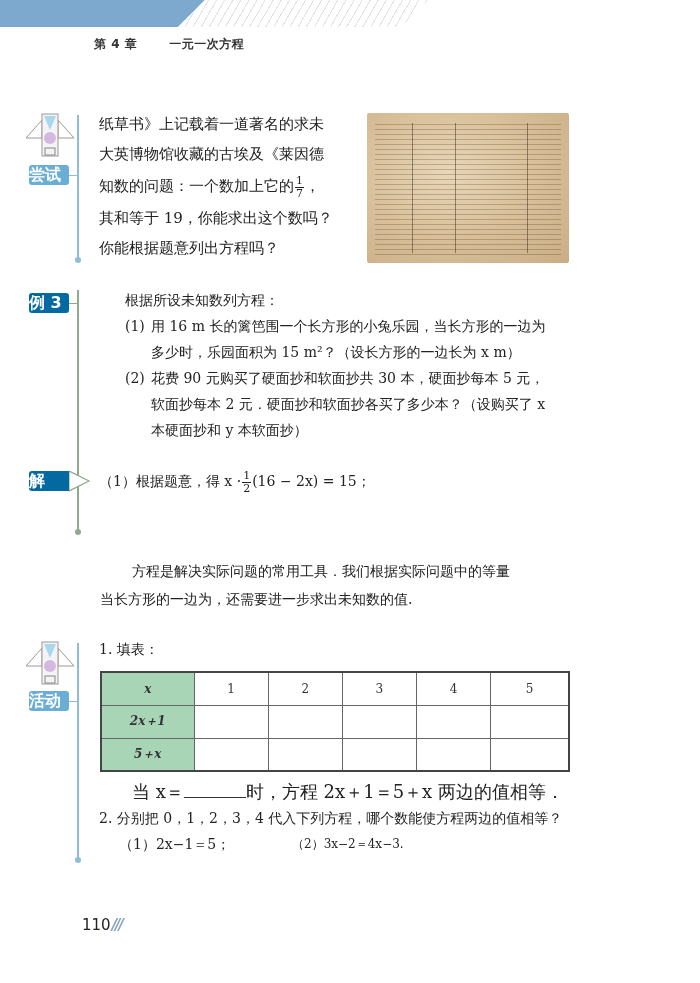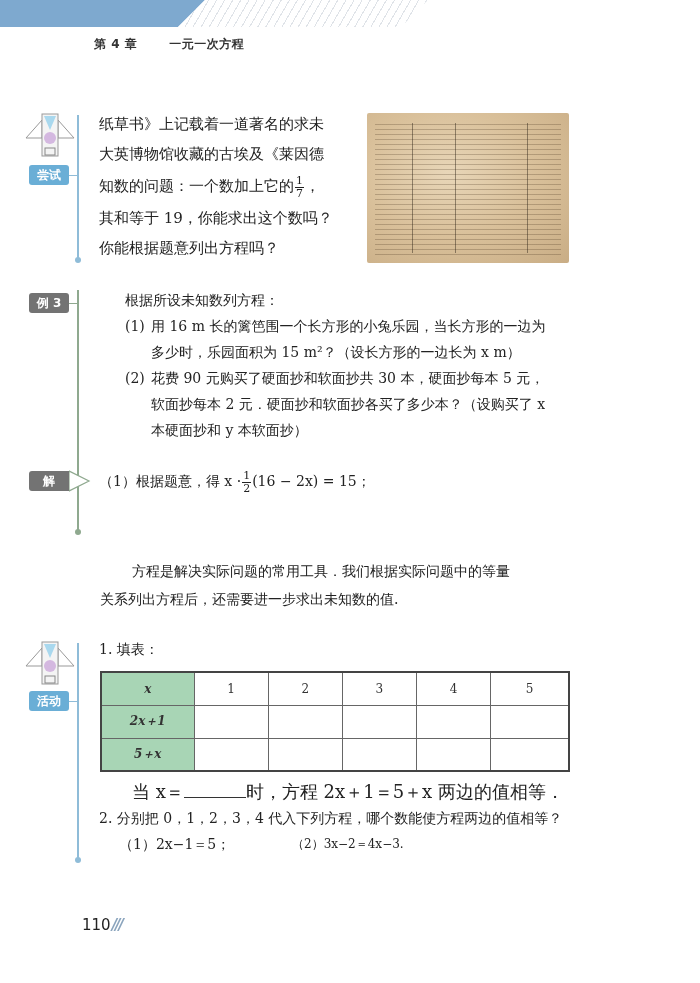--- a/index.html
+++ b/index.html
@@ -12,23 +12,23 @@
   .header-band .stripes { position: absolute; left: 178px; top: 0; width: 250px; height: 27px;
      background: repeating-linear-gradient(-60deg, #dfe3e8 0 1px, #ffffff 1px 7px);
      clip-path: polygon(27px 0, 250px 0, 223px 27px, 0 27px); }
   .chapter-title { position: absolute; left: 72px; top: 36px; font-family: "DejaVu Sans", sans-serif; font-size: 12px; font-weight: bold; color: #333; letter-spacing: 0.5px; }
   .chapter-title span { margin-right: 10px; margin-left: 22px; }
 
   .vline { position: absolute; width: 2px; }
   .vdot { position: absolute; width: 6px; height: 6px; border-radius: 50%; }
   .hline { position: absolute; height: 1px; }
 
-  .badge { position: absolute; font-family: "DejaVu Sans", sans-serif; font-weight: bold; color: #fff; font-size: 12px; text-align: center; border-radius: 3px; }
+  .badge { position: absolute; font-family: "DejaVu Sans", sans-serif; font-weight: bold; color: #fff; font-size: 16px; border-radius: 3px; }
   .badge.blue { background: #6aaed6; }
-  .badge.green { background: #737373; }
+  .badge.green { background: #0369a1; }
 
   .mascot { position: absolute; width: 52px; height: 50px; }
 
   .text { position: absolute; font-size: 14px; line-height: 26px; color: #222; }
   .frac { display: inline-block; vertical-align: middle; text-align: center; font-size: 11px; line-height: 12px; margin: 0 1px; }
   .frac span { display: block; }
   .frac .num { border-bottom: 1px solid #222; padding: 0 1px; }
 
   .papyrus { position: absolute; left: 367px; top: 113px; width: 202px; height: 150px;
      background: radial-gradient(ellipse at 40% 40%, #e8d6b8 0%, #d9c09a 50%, #c9ad85 100%); border-radius: 2px; overflow: hidden; }
@@ -116,21 +116,21 @@
   <polygon points="0,2 0,22 20,12" fill="#ffffff" stroke="#8fa98f" stroke-width="1.2"></polygon>
 </svg>
 <div class="text" style="left:99px;top:466px;width:480px;font-size:14px;line-height:30px;">
   <div>
     <span>（1）根据题意，得 x ·</span><span class="frac"><span class="num">1</span><span class="den">2</span></span><span>(16 − 2x) = 15；</span>
   </div>
 </div>
 
 <div class="text" style="left:100px;top:557px;width:490px;font-size:14px;line-height:28px;">
   <div style="text-indent:32px;">方程是解决实际问题的常用工具．我们根据实际问题中的等量</div>
-  <div>关系列出方程后，还需要进一步求出未知数的值.</div>
+  <div>当长方形的一边为，还需要进一步求出未知数的值.</div>
 </div>
 
 <svg class="mascot" style="left:24px;top:640px;" viewBox="0 0 52 50">
   <polygon points="2,26 18,8 18,26" fill="none" stroke="#999" stroke-width="1"></polygon>
   <polygon points="50,26 34,8 34,26" fill="none" stroke="#999" stroke-width="1"></polygon>
   <rect x="18" y="2" width="16" height="42" fill="#f4f4f4" stroke="#999" stroke-width="1"></rect>
   <polygon points="20,4 32,4 26,18" fill="#a9d8ee"></polygon>
   <circle cx="26" cy="26" r="6" fill="#d4b8e0"></circle>
   <rect x="21" y="36" width="10" height="7" fill="none" stroke="#888" stroke-width="1"></rect>
 </svg>

